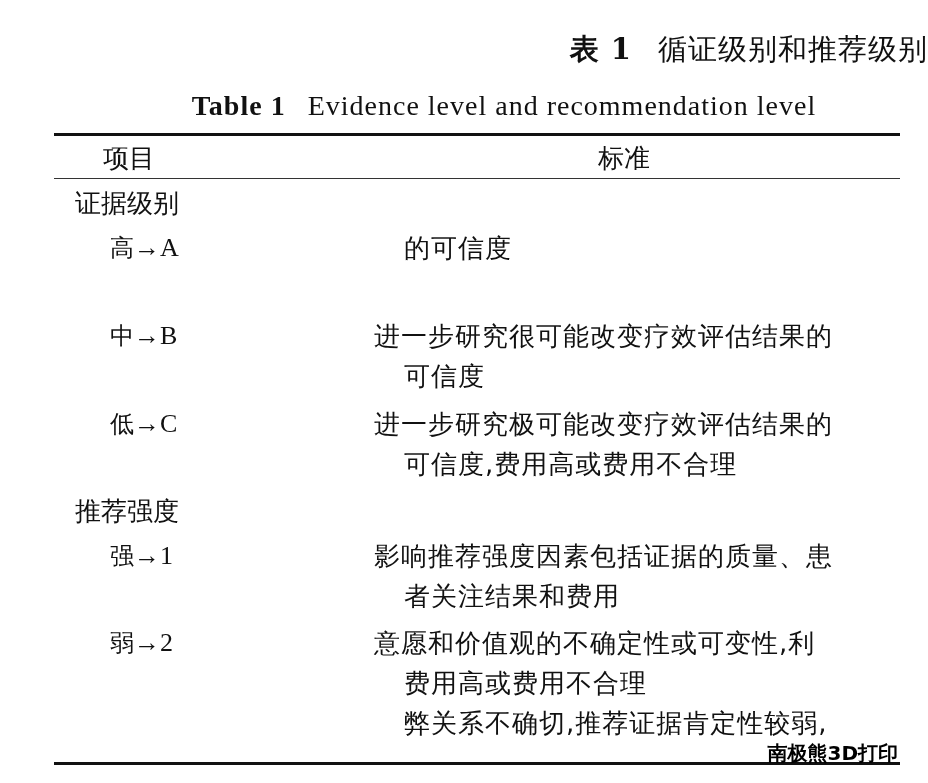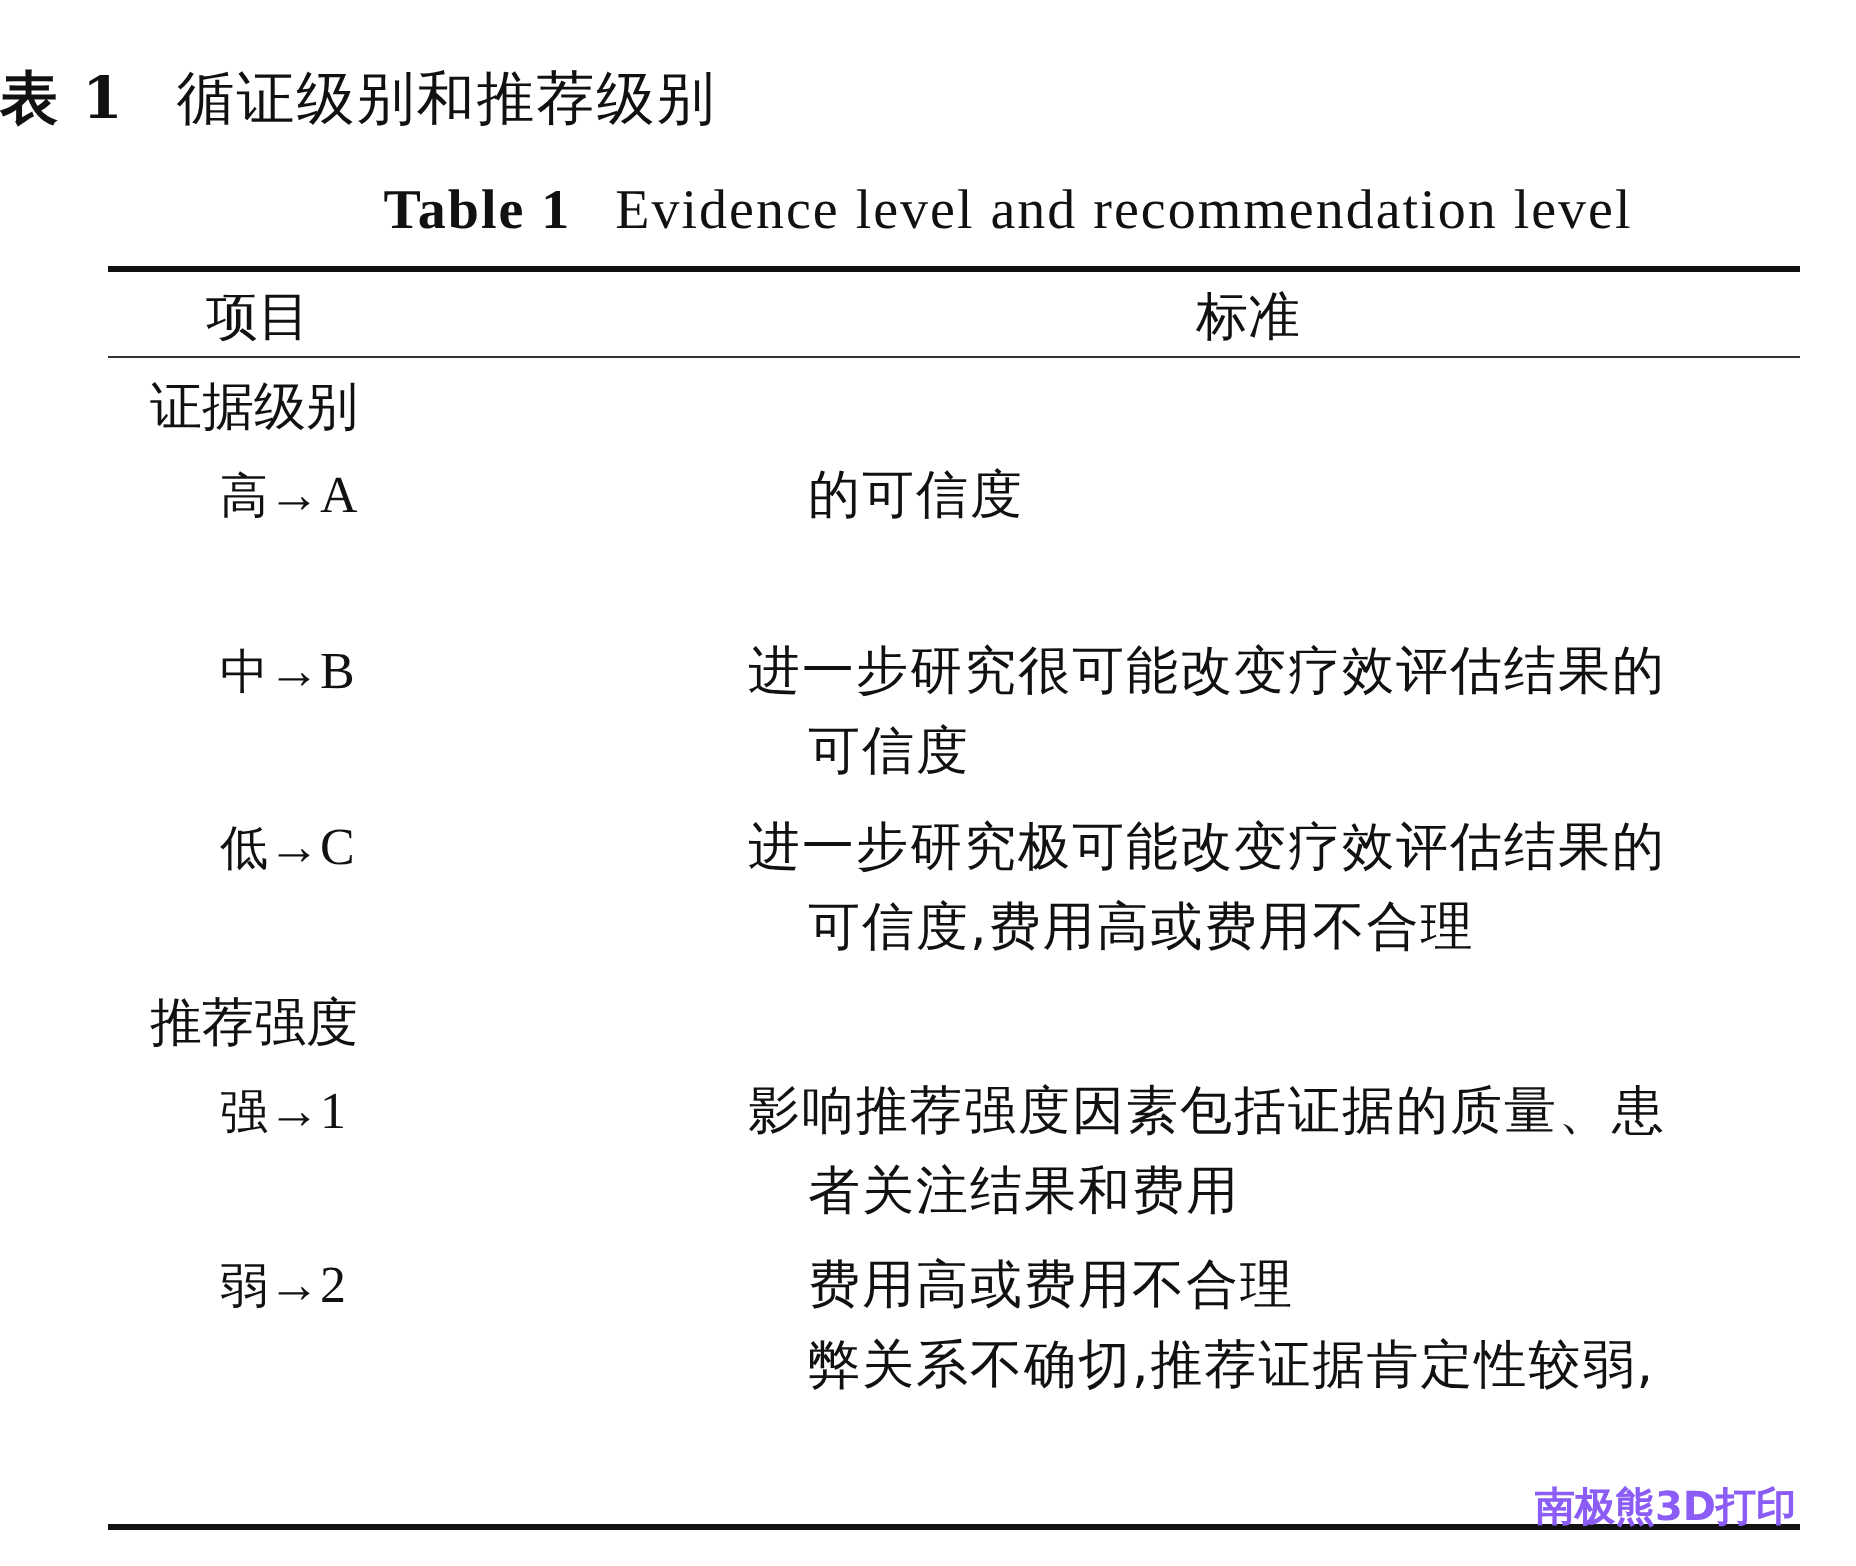--- a/index.html
+++ b/index.html
@@ -1,37 +1,37 @@
 <!DOCTYPE html>
 <html><head>
   <meta charset="utf-8">
   <style>
     html, body { margin: 0; padding: 0; background: #ffffff; }
     body { width: 928px; height: 783px; position: relative; overflow: hidden;
            font-family: "DejaVu Serif", "Liberation Serif", serif; color: #111; }
-    .title-cn { position: absolute; top: 30px; left: 0; width: 928px; text-align: left;
+    .title-cn { position: absolute; top: 30px; left: 0; width: 928px; text-align: right;
                 font-size: 29px; letter-spacing: 1px; }
     .title-cn .num { font-weight: bold; margin-right: 26px; }
     .title-en { position: absolute; top: 90px; left: 0; width: 928px; text-align: center;
                 font-family: "Liberation Serif", serif; font-size: 28px; letter-spacing: 1px; padding-left: 40px; }
     .title-en .num { font-weight: bold; margin-right: 22px; }
     .rule-top { position: absolute; left: 54px; width: 846px; top: 133px; height: 3px; background: #111; }
     .rule-mid { position: absolute; left: 54px; width: 846px; top: 178px; height: 1px; background: #333; }
     .rule-bot { position: absolute; left: 54px; width: 846px; top: 762px; height: 3px; background: #111; }
     .hdr { position: absolute; top: 141px; font-size: 26px; }
     .hdr-item { left: 103px; }
     .hdr-std { left: 598px; }
     .sec { position: absolute; left: 75px; font-size: 26px; }
     .lvl { position: absolute; left: 110px; font-size: 26px; font-family: "Liberation Serif", serif; text-align: center; }
     .lvl .cn { font-family: "DejaVu Sans", sans-serif; font-size: 24px; }
     .std { position: absolute; left: 374px; width: 520px; font-size: 26px; line-height: 40px;
            font-family: "DejaVu Sans", sans-serif; letter-spacing: 1px; }
     .std .l2 { padding-left: 30px; display: block; }
     .watermark { position: absolute; right: 30px; top: 740px; font-size: 20px; font-weight: bold;
-                 color: #8b5cf6; font-family: "DejaVu Sans", sans-serif; }
+                 color: #000000; font-family: "DejaVu Sans", sans-serif; }
   </style>
 </head>
 <body>
 
 <div class="title-cn">
   <span class="num">表 1</span><span>循证级别和推荐级别</span>
 </div>
 <div class="title-en">
   <span class="num">Table 1</span><span>Evidence level and recommendation level</span>
 </div>
@@ -73,18 +73,19 @@
 </div>
 <div class="std" style="top:536px">
   <span>影响推荐强度因素包括证据的质量、患</span>
   <span class="l2">者关注结果和费用</span>
 </div>
 
 <div class="lvl" style="top:627px">
   <span class="cn">弱</span><span>→2</span>
 </div>
 <div class="std" style="top:623px">
+  <span>意愿和价值观的不确定性或可变性,利</span>
   <span class="l2">费用高或费用不合理</span>
   <span class="l2">弊关系不确切,推荐证据肯定性较弱,</span>
 </div>
 
 <div class="rule-bot"></div>
 <div class="watermark">南极熊3D打印</div>
 
 </body></html>

